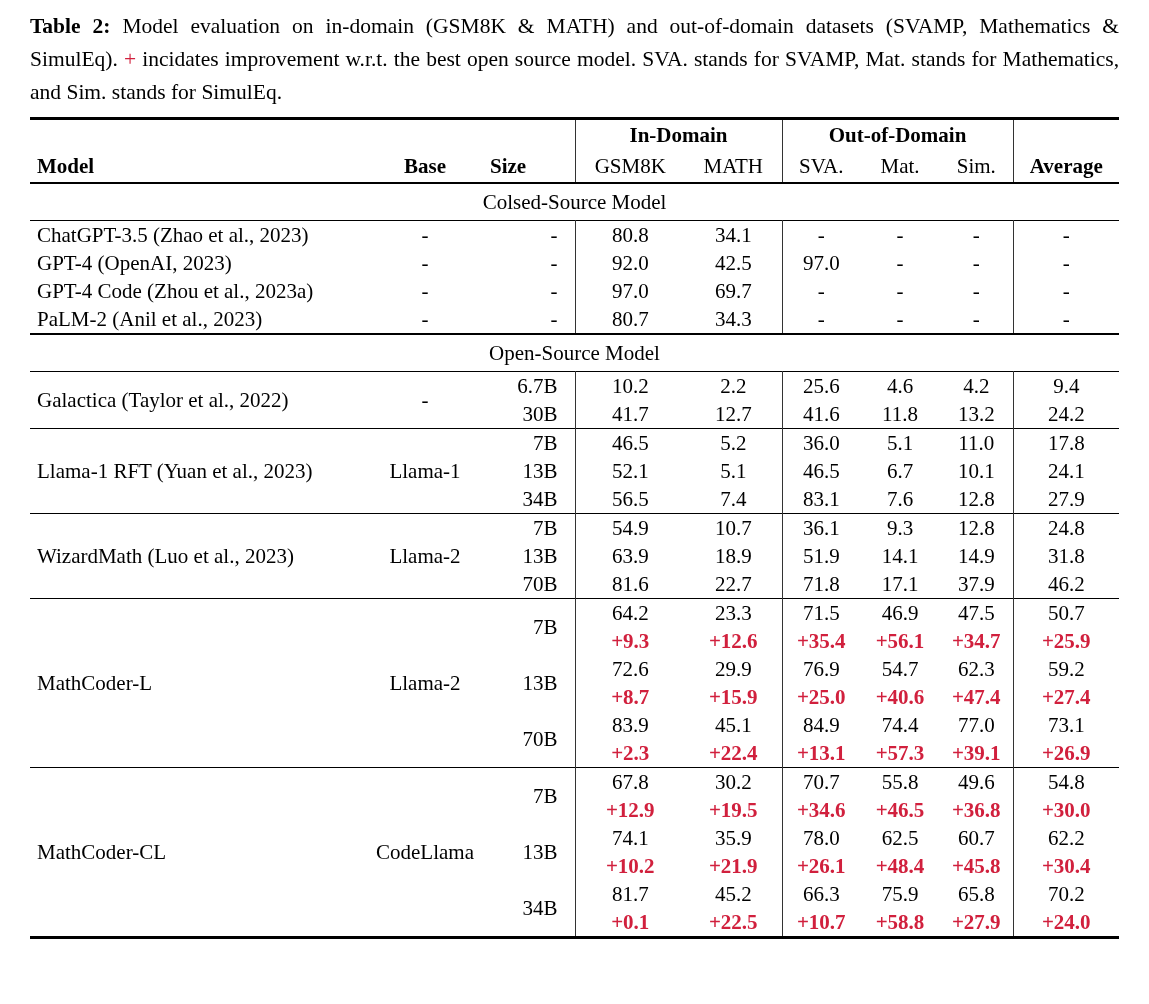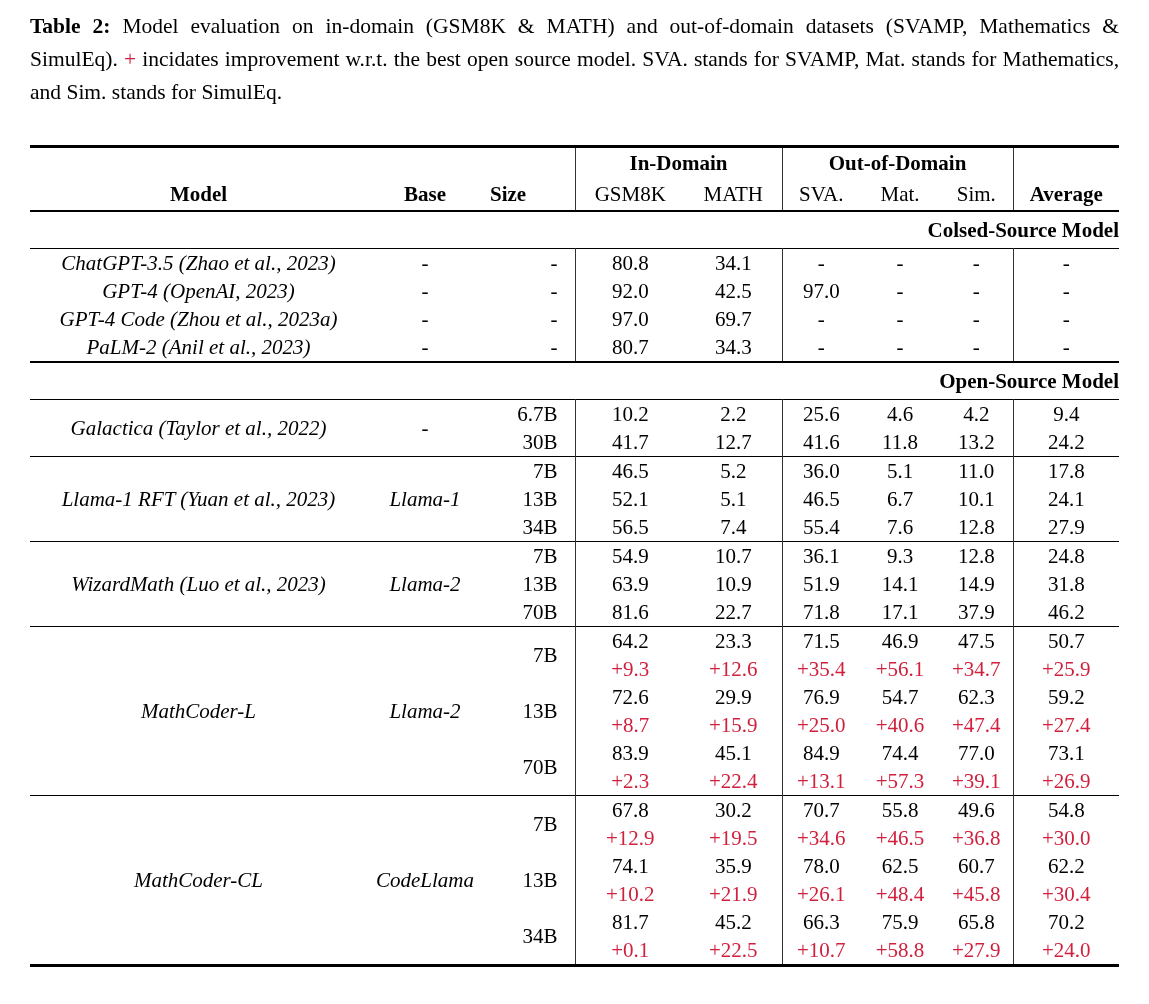--- a/index.html
+++ b/index.html
@@ -3,44 +3,44 @@
 <meta charset="utf-8">
 <style>
   html,body{margin:0;padding:0;background:#fff;}
   .page{
     width:1149px;height:1004px;background:#ffffff;color:#000;
     font-family:"Liberation Serif","DejaVu Serif",serif;
     box-sizing:border-box;padding:10px 30px 0 30px;overflow:hidden;
   }
   
   .caption{
-    font-size:21.5px;line-height:33px;text-align:justify;margin:0 0 36px 0;
+    font-size:21.5px;line-height:33px;text-align:justify;margin:0 0 8px 0;
   }
   .caption .cap-label{font-weight:bold;}
   .caption .red{color:var(--red,#d1203d);}
   
   table.results{
     border-collapse:collapse;table-layout:fixed;width:1089px;
     font-size:21px;border-top:3px solid #000;border-bottom:3px solid #000;
   }
   td,th{padding:0;line-height:28px;font-weight:normal;text-align:center;
         overflow:hidden;white-space:nowrap;}
   thead th{line-height:31px;font-family:Liberation Serif, serif;}
   thead tr.h1 th{vertical-align:bottom;}
   thead{border-bottom:2px solid #000;}
   th.bold{font-weight:bold;}
-  .model-col{text-align:center;padding-left:7px;}
+  .model-col{text-align:left;padding-left:7px;}
   .size-col{text-align:right;padding-right:17px;}
   th.size-h{text-align:left;padding-right:6px;}
   .vl{border-left:1.6px solid #333;}
   tr.section-row{border-top:2px solid #000;border-bottom:1.2px solid #000;}
-  tr.section-row td{font-weight:bold;line-height:36px;text-align:right;}
+  tr.section-row td{font-weight:normal;line-height:36px;}
   tr.block-start{border-top:1.6px solid #000;}
-  td.redcell{color:var(--red,#d1203d);font-weight:normal;}
-  td.model-cell, td.base-cell{vertical-align:middle;font-style:italic;}
+  td.redcell{color:var(--red,#d1203d);font-weight:bold;}
+  td.model-cell, td.base-cell{vertical-align:middle;}
 </style>
 </head>
 <body>
 
 <div class="page">
 
   <p class="caption"><span class="cap-label">Table 2:</span> <span>Model evaluation on in-domain (GSM8K &amp; MATH) and out-of-domain datasets (SVAMP, Mathematics &amp; SimulEq).</span> <span class="red">+</span> <span>incidates improvement w.r.t. the best open source model. SVA. stands for SVAMP, Mat. stands for Mathematics, and Sim. stands for SimulEq.</span></p>
 
   <table class="results">
     <colgroup>
@@ -159,40 +159,40 @@
           <td>5.1</td>
           <td class="vl">46.5</td>
           <td>6.7</td>
           <td>10.1</td>
           <td class="vl">24.1</td>
         </tr>
         <tr>
           <td class="size-col">34B</td>
           <td class="vl">56.5</td>
           <td>7.4</td>
-          <td class="vl">55.4</td>
+          <td class="vl">83.1</td>
           <td>7.6</td>
           <td>12.8</td>
           <td class="vl">27.9</td>
         </tr>
         <tr class="block-start">
           <td class="model-col model-cell" rowspan="3">WizardMath (Luo et al., 2023)</td>
           <td class="base-cell" rowspan="3">Llama-2</td>
           <td class="size-col">7B</td>
           <td class="vl">54.9</td>
           <td>10.7</td>
           <td class="vl">36.1</td>
           <td>9.3</td>
           <td>12.8</td>
           <td class="vl">24.8</td>
         </tr>
         <tr>
           <td class="size-col">13B</td>
           <td class="vl">63.9</td>
-          <td>10.9</td>
+          <td>18.9</td>
           <td class="vl">51.9</td>
           <td>14.1</td>
           <td>14.9</td>
           <td class="vl">31.8</td>
         </tr>
         <tr>
           <td class="size-col">70B</td>
           <td class="vl">81.6</td>
           <td>22.7</td>
           <td class="vl">71.8</td>

